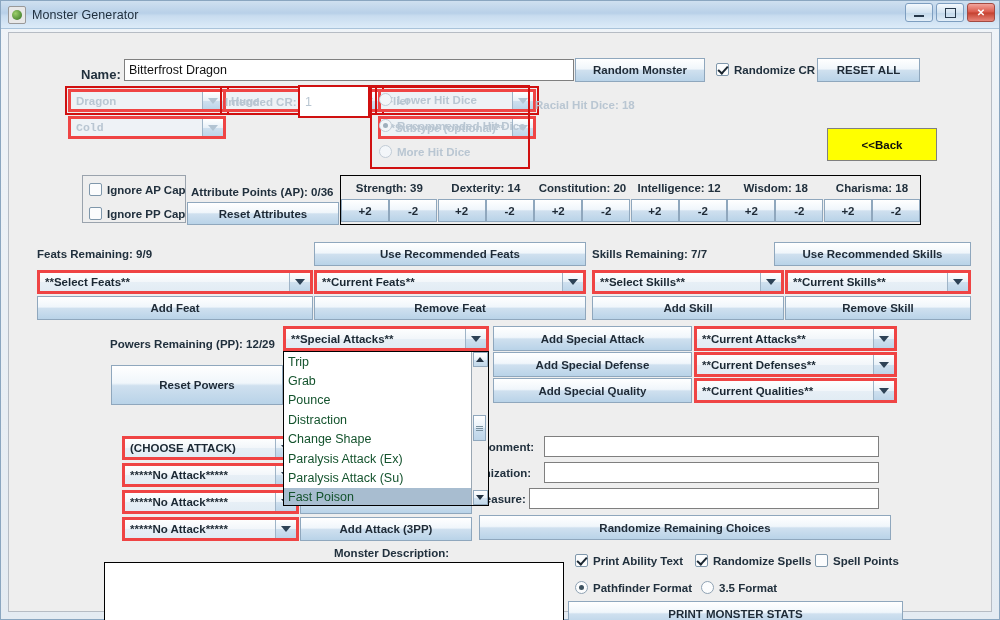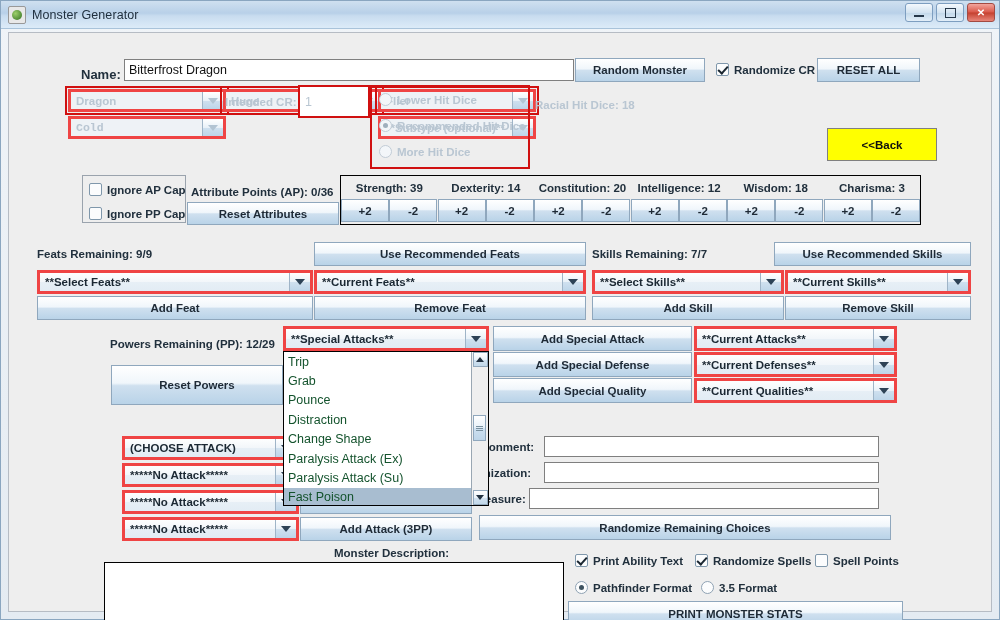--- a/index.html
+++ b/index.html
@@ -306,21 +306,21 @@
           </div>
         </div>
         <div class="attrcol" style="width:97px;">
           <div class="attrname">Wisdom: 18</div>
           <div class="pmrow">
             <div class="btn pmbtn" style="width:48px;">+2</div>
             <div class="btn pmbtn" style="width:48px;">-2</div>
           </div>
         </div>
         <div class="attrcol" style="width:96px;">
-          <div class="attrname">Charisma: 3</div>
+          <div class="attrname">Charisma: 18</div>
           <div class="pmrow">
             <div class="btn pmbtn" style="width:48px;">+2</div>
             <div class="btn pmbtn" style="width:48px;">-2</div>
           </div>
         </div>
       </div>
     </div>
 
     <div class="abs lbl" style="left:28px;top:215px;">Feats Remaining: 9/9</div>
     <div class="abs btn" style="left:305px;top:209px;width:272px;height:24px;">Use Recommended Feats</div>

